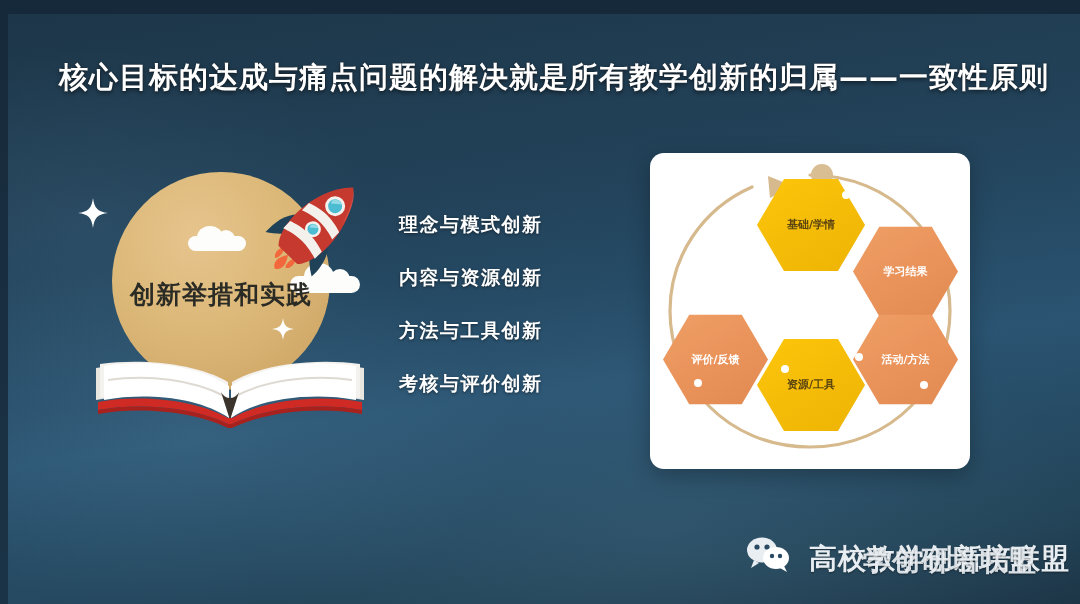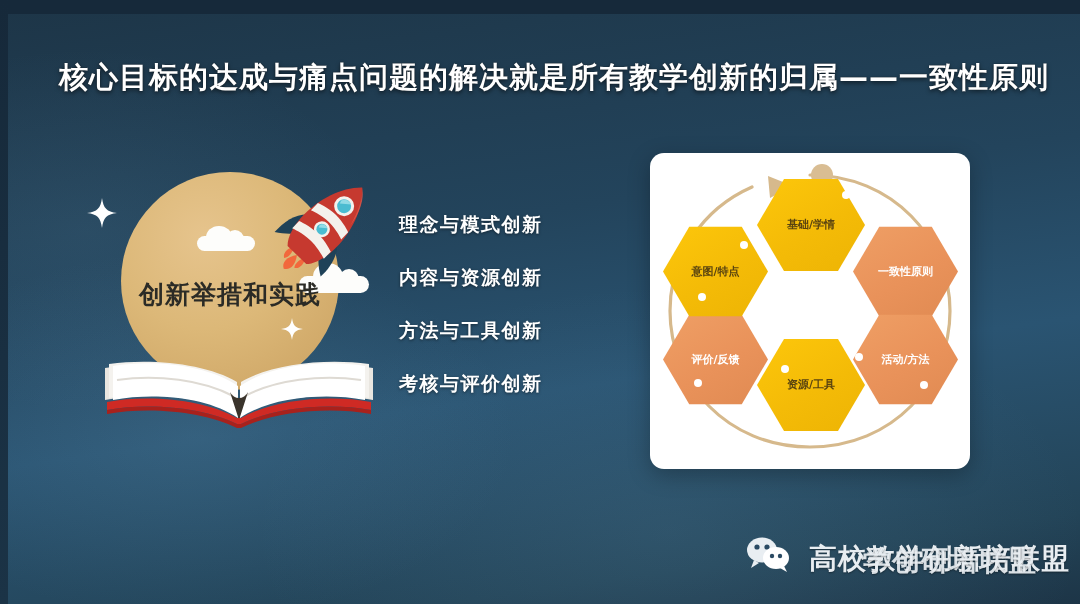--- a/index.html
+++ b/index.html
@@ -32,21 +32,21 @@
     position:absolute; top:58px; left:0; width:1080px;
     text-align:center;
     font-size:29px; font-weight:bold; color:#ffffff;
     letter-spacing:1px;
     text-shadow:0 2px 4px rgba(0,0,0,.55), 0 0 1px rgba(0,0,0,.8);
     white-space:nowrap;
     padding-left:28px;
   }
 
   
-  #illus { position:absolute; left:79px; top:160px; width:320px; height:270px; }
+  #illus { position:absolute; left:70px; top:160px; width:320px; height:270px; }
   #sun {
     position:absolute; left:42px; top:12px; width:218px; height:218px;
     border-radius:50%;
     background:radial-gradient(circle at 38% 30%, #e6c48d 0%, #dcb878 45%, #d2ab6b 75%, #c9a162 100%);
   }
   .cloud { position:absolute; background:#fdfdfb; border-radius:30px; }
   #cloud1 { left:118px; top:76px; width:58px; height:15px; border-radius:10px; }
   #cloud1:before { content:""; position:absolute; left:9px; top:-10px; width:26px; height:23px; background:#fdfdfb; border-radius:50%; }
   #cloud1:after  { content:""; position:absolute; left:29px; top:-6px; width:18px; height:18px; background:#fdfdfb; border-radius:50%; }
   #cloud2 { left:220px; top:116px; width:70px; height:17px; border-radius:12px; }
@@ -234,43 +234,40 @@
 
       <circle cx="172" cy="22" r="11" fill="#d9bd93"></circle>
     </svg>
 
     <div class="hex hx-yellow hx-top">
       <span>基础/学情</span>
     </div>
     <div class="dot" style="left:192px; top:38px;"></div>
 
     <div class="hex hx-orange hx-upright">
-      <span>一致性原则</span>
+      <span>学习结果</span>
     </div>
     <div class="dot" style="left:208px; top:146px;"></div>
 
     <div class="hex hx-orange hx-loright">
       <span>活动/方法</span>
     </div>
     <div class="dot" style="left:205px; top:200px;"></div>
     <div class="dot" style="left:270px; top:228px;"></div>
 
     <div class="hex hx-yellow hx-bot">
       <span>资源/工具</span>
     </div>
     <div class="dot" style="left:131px; top:212px;"></div>
 
     <div class="hex hx-orange hx-loleft">
       <span>评价/反馈</span>
     </div>
     <div class="dot" style="left:44px; top:226px;"></div>
 
-    <div class="hex hx-yellow hx-upleft">
-      <span>意图/特点</span>
-    </div>
     <div class="dot" style="left:90px; top:88px;"></div>
     <div class="dot" style="left:48px; top:140px;"></div>
 
   </div>
 
   <div id="watermark">
     <span id="wechat-icon">
       <svg width="46" height="36" viewBox="0 0 46 36">
         <ellipse cx="17" cy="14" rx="15" ry="12.5" fill="#e9eef2"></ellipse>
         <path d="M9 24 L6 32 L14 27 Z" fill="#e9eef2"></path>

